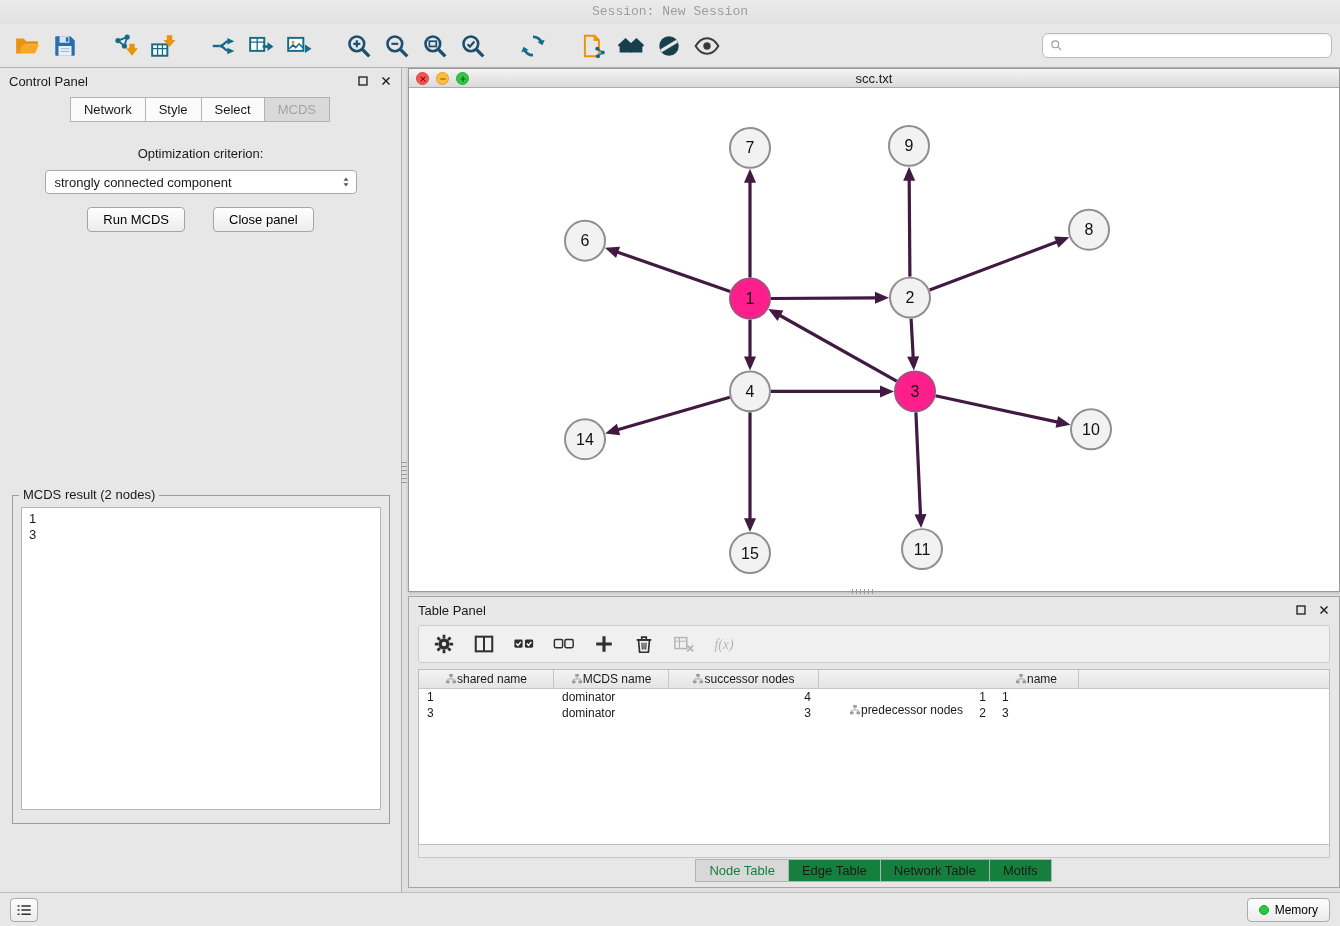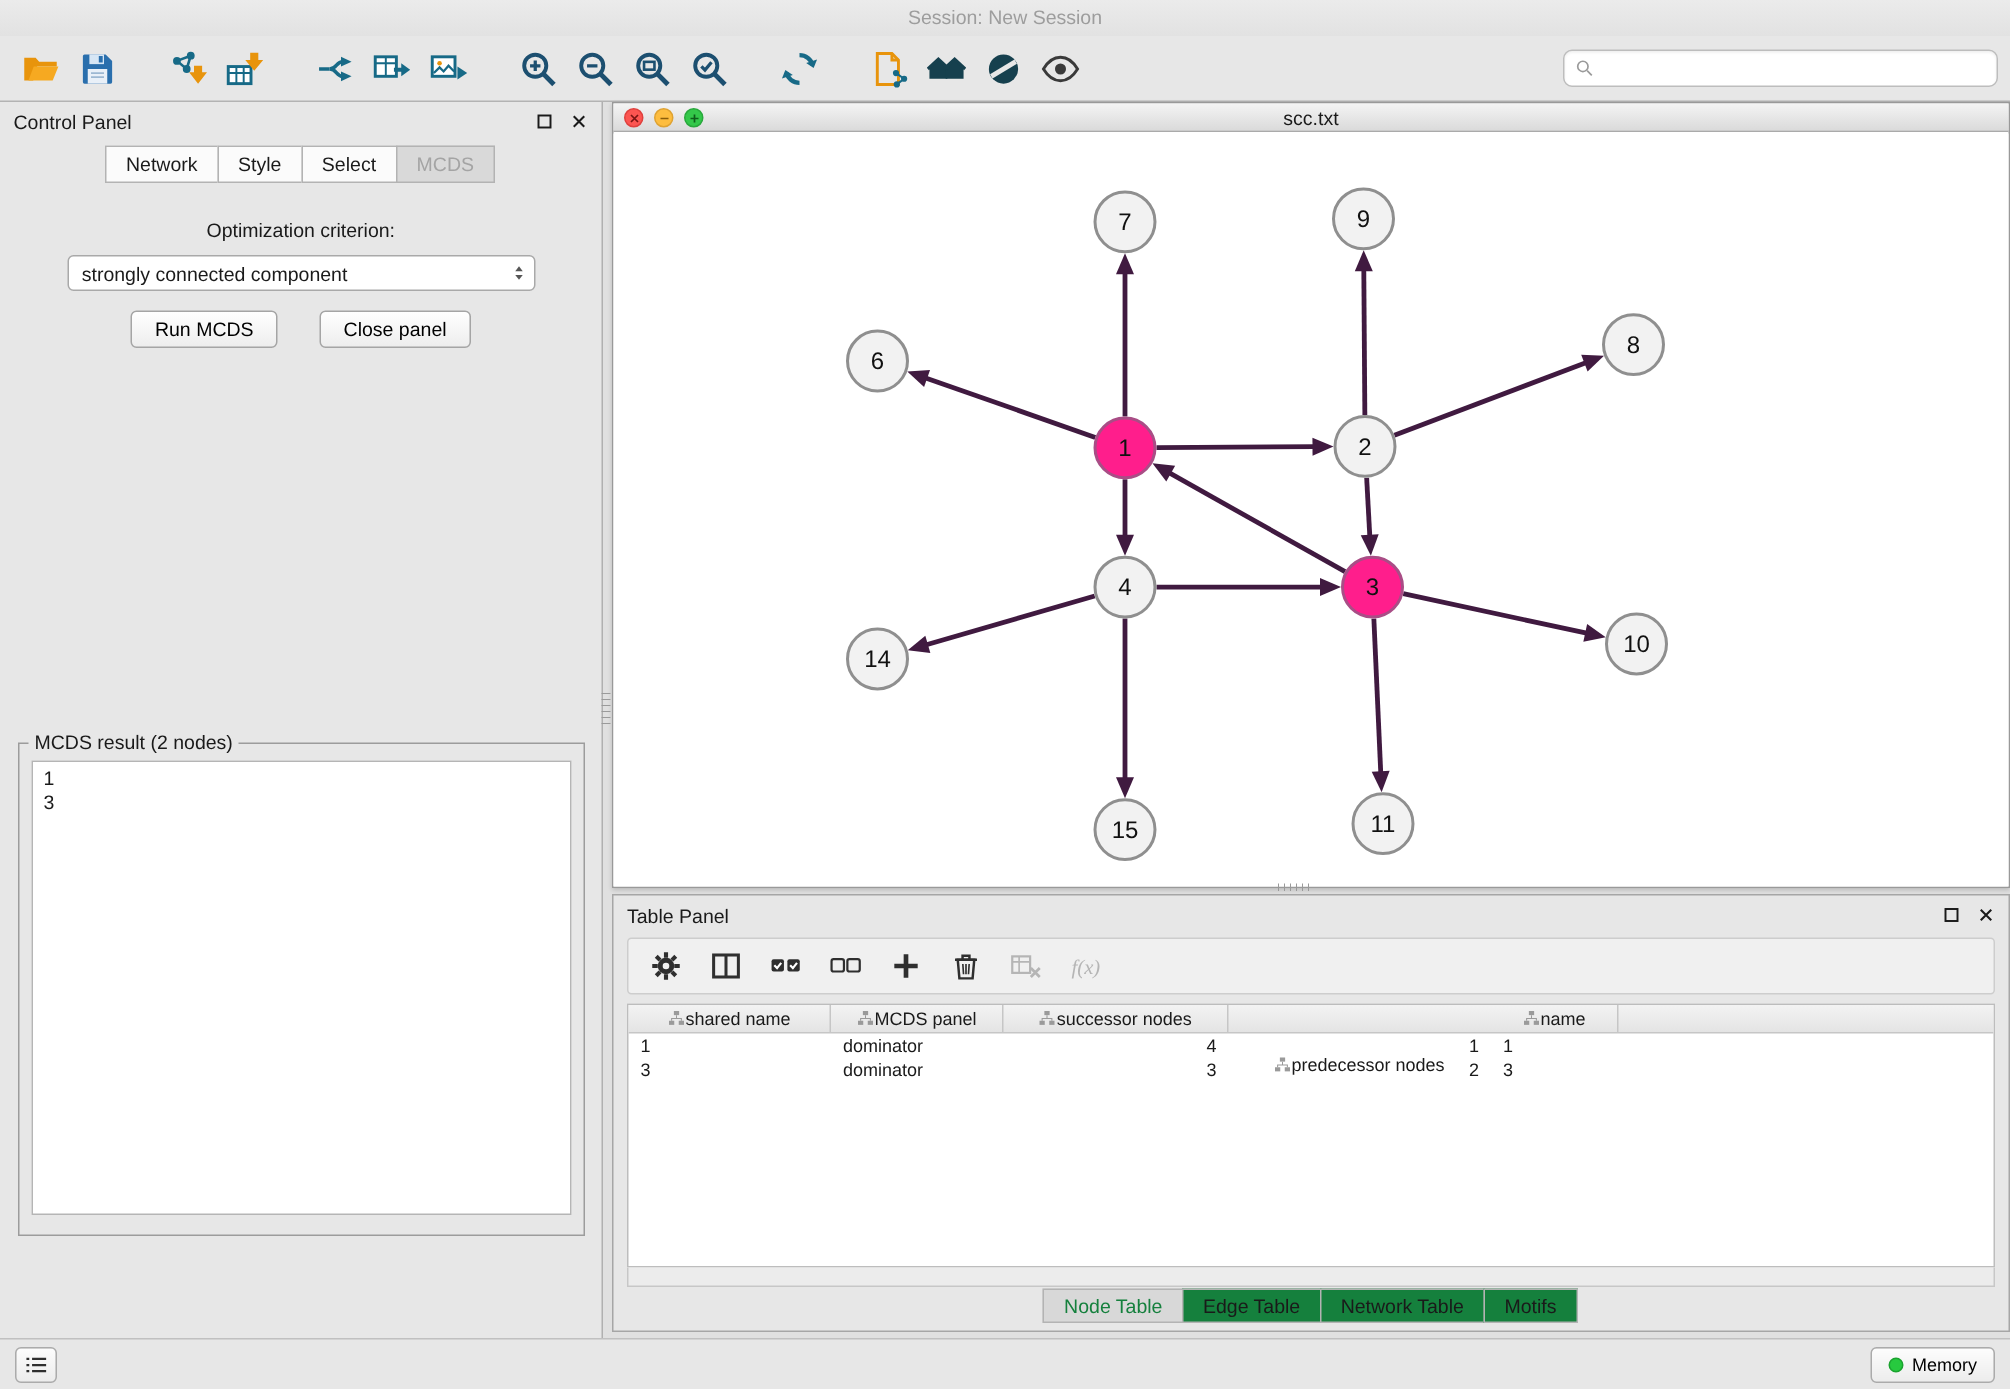--- a/index.html
+++ b/index.html
@@ -3,21 +3,21 @@
 <meta charset="utf-8">
 <style>
   *{box-sizing:border-box;margin:0;padding:0;}
   html,body{width:1340px;height:926px;overflow:hidden;background:#e0e0e0;
     font-family:"Liberation Sans",sans-serif;color:#1a1a1a;}
   .icon svg{display:block;}
 
   
   .titlebar{position:absolute;left:0;top:0;width:1340px;height:24px;
     background:linear-gradient(#ebebeb,#e2e2e2);text-align:center;
-    font-size:13px;line-height:24px;color:#9d9d9d;}
+    font-size:13px;line-height:24px;color:#9d9d9d;font-family:Liberation Mono, monospace;}
   .toolbar{position:absolute;left:0;top:24px;width:1340px;height:44px;
     background:#e7e7e7;border-bottom:1px solid #b3b3b3;display:flex;
     align-items:center;padding:0 8px;}
   .tb-buttons{display:flex;align-items:center;}
   .tbtn{width:38px;height:36px;border:none;background:none;display:flex;
     align-items:center;justify-content:center;cursor:default;}
   .tbtn svg{width:26px;height:26px;}
   .group-gap{margin-left:22px;}
   .search-box{margin-left:auto;width:290px;height:25px;background:#fff;
     border:1px solid #bdbdbd;border-radius:6px;display:flex;align-items:center;
@@ -532,21 +532,21 @@
         </div>
         <div class="tp-hcell" style="width: 115px;">
           <span class="icon">
             <svg viewBox="0 0 24 24">
               <rect x="8.5" y="2" width="7" height="5.5" fill="#9a9a9a"></rect>
               <rect x="2" y="15" width="7" height="5.5" fill="#9a9a9a"></rect>
               <rect x="15" y="15" width="7" height="5.5" fill="#9a9a9a"></rect>
               <path d="M12 7.5V12M5.5 15v-3h13v3" stroke="#9a9a9a" stroke-width="1.4" fill="none"></path>
             </svg>
           </span>
-          <span>MCDS panel</span>
+          <span>MCDS name</span>
         </div>
         <div class="tp-hcell" style="width: 150px; align-items: center;">
           <span class="icon">
             <svg viewBox="0 0 24 24">
               <rect x="8.5" y="2" width="7" height="5.5" fill="#9a9a9a"></rect>
               <rect x="2" y="15" width="7" height="5.5" fill="#9a9a9a"></rect>
               <rect x="15" y="15" width="7" height="5.5" fill="#9a9a9a"></rect>
               <path d="M12 7.5V12M5.5 15v-3h13v3" stroke="#9a9a9a" stroke-width="1.4" fill="none"></path>
             </svg>
           </span>

